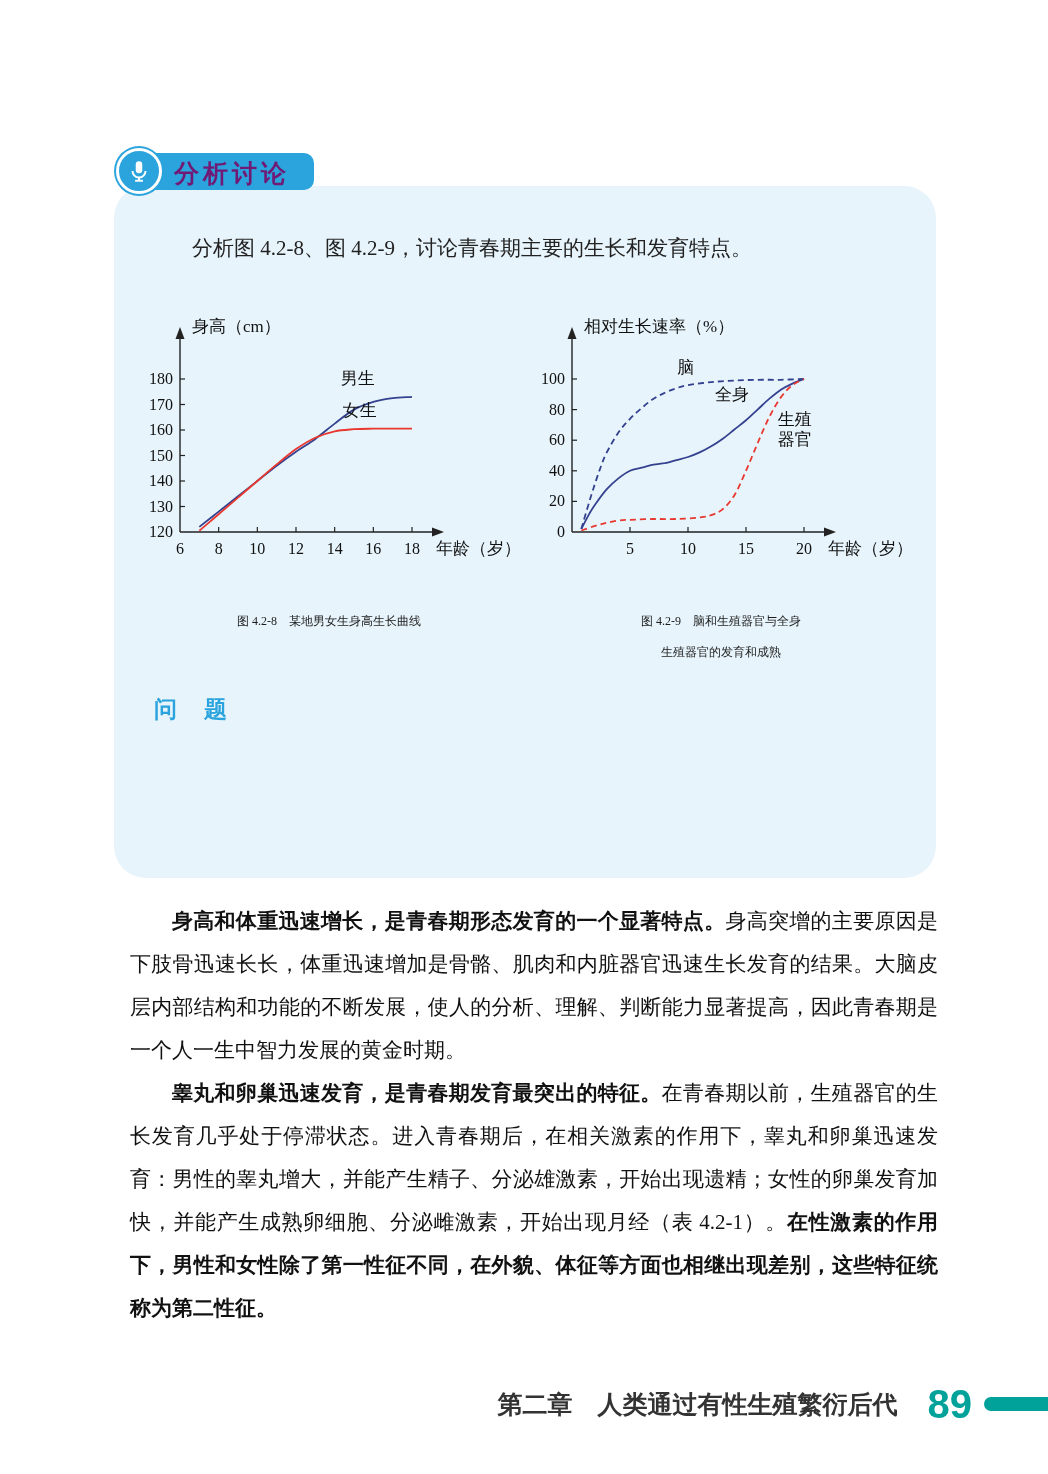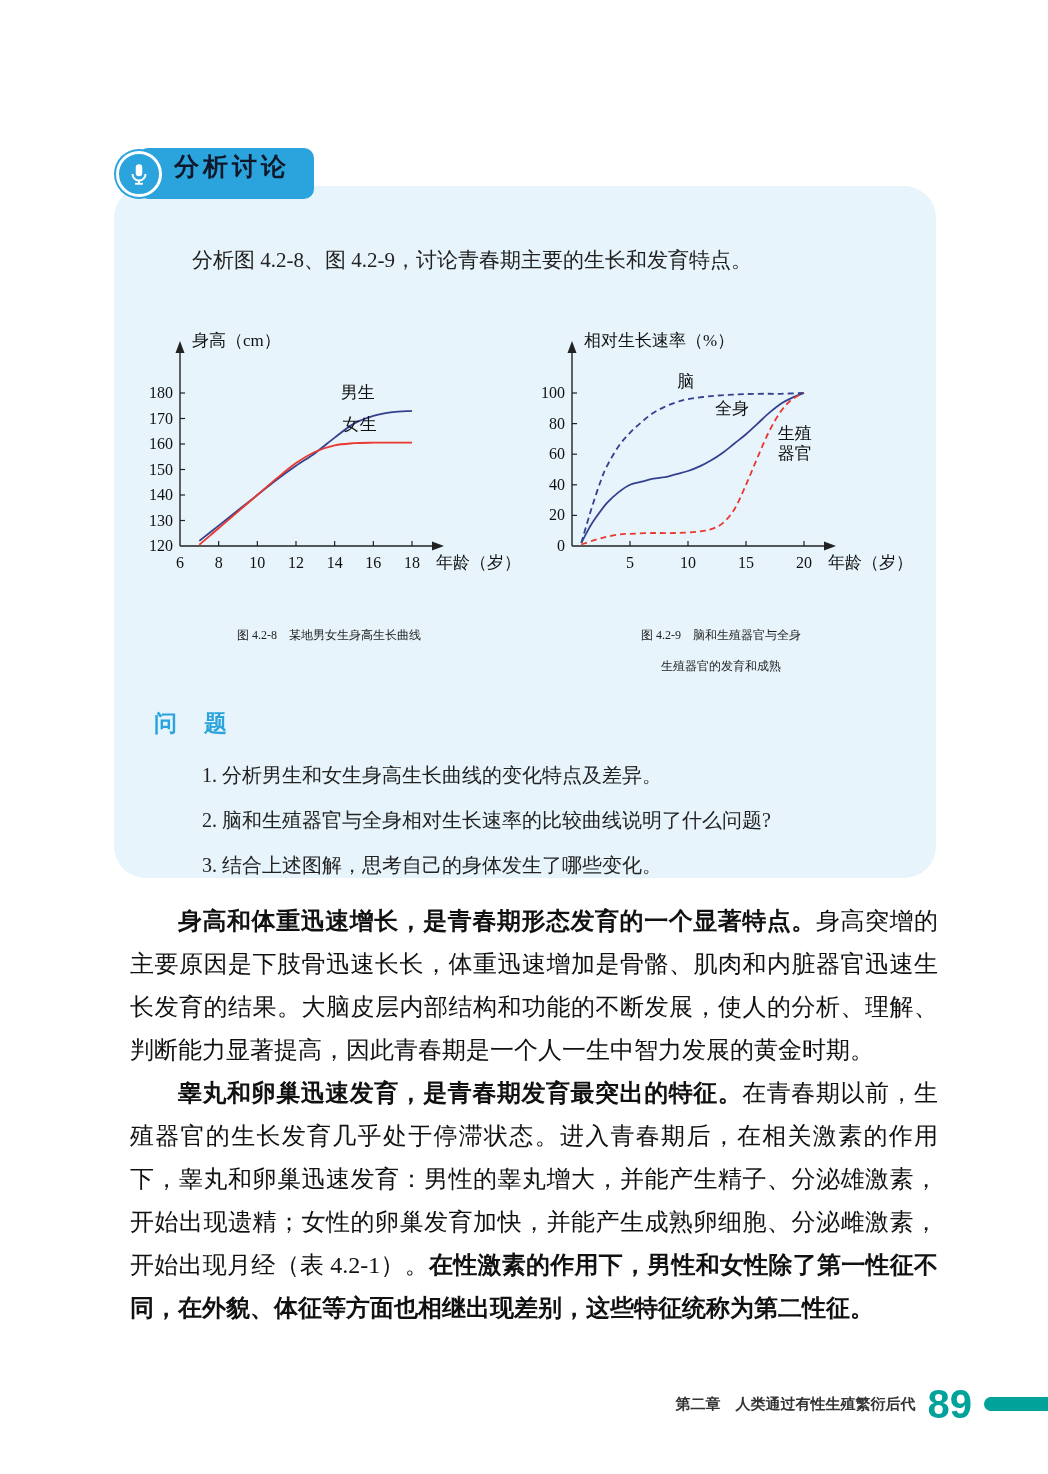--- a/index.html
+++ b/index.html
@@ -13,43 +13,43 @@
     position:absolute;left:114px;top:186px;width:822px;height:692px;
     background:#e7f4fb;border-radius:32px;padding:46px 20px 0 20px;
   }
   .badge{position:absolute;top:-38px;left:2px;display:flex;align-items:center;z-index:2}
   .badge-circle{
     width:46px;height:46px;border-radius:50%;background:#2ba4dd;border:3px solid #ffffff;
     box-shadow:0 0 0 2px #2ba4dd;display:flex;align-items:center;justify-content:center;
     margin-right:-24px;z-index:3;
   }
   .badge-pill{
-    background:#2ba4dd;color:#0f172a;font-family:Liberation Mono, monospace;font-weight:bold;
-    font-size:25px;letter-spacing:4px;padding:6px 24px 15px 36px;border-radius:10px;line-height:1.2;
+    background:#2ba4dd;color:#701a75;font-family:Liberation Serif, serif;font-weight:bold;
+    font-size:25px;letter-spacing:4px;padding:6px 24px 1px 36px;border-radius:10px;line-height:1.2;
   }
-  .intro{margin:12px 16px;font-size:21px;line-height:32px;text-indent:2em;color:#222}
+  .intro{margin:0 16px;font-size:21px;line-height:32px;text-indent:2em;color:#222}
   .charts-row{display:flex;justify-content:space-between;margin-top:10px}
   .charts-row figure{margin:0;width:390px}
   svg.linechart{display:block;font-family:"Liberation Serif",serif}
   .caption{text-align:center;font-size:12px;line-height:31px;margin-top:32px;color:#1c1c1c}
   .q-header{
     color:#2ba4dd;font-family:"Liberation Sans",sans-serif;font-weight:bold;
     font-size:23px;margin:26px 0 0 20px;letter-spacing:2px;
   }
   .questions{margin:14px 0 0 68px;font-size:20px;line-height:45px;color:#222}
   
   .body-text{
     position:absolute;left:130px;top:900px;width:808px;
-    font-size:24px;line-height:43px;text-align:justify;color:#111;
+    font-size:21px;line-height:43px;text-align:justify;color:#111;
   }
   .body-para{margin:0;text-indent:2em}
   .b{font-weight:bold}
   
   .footer{position:absolute;left:0;right:0;top:1384px;display:flex;align-items:center;justify-content:flex-end}
-  .chapter{font-family:Liberation Mono, monospace;font-weight:bold;font-size:15px;color:#333;margin-right:12px}
+  .chapter{font-family:Liberation Mono, monospace;font-weight:bold;font-size:25px;color:#333;margin-right:30px}
   .pagenum{font-family:"Liberation Sans",sans-serif;font-weight:bold;font-size:40px;color:#00a29a;margin-right:12px;line-height:1}
   .bar{width:64px;height:14px;background:#00a29a;border-radius:8px 0 0 8px}
 </style>
 </head>
 <body>
 
 <div class="page">
 
   <section class="panel">
 
@@ -148,25 +148,20 @@
           </svg>
         <figcaption class="caption">
           <span>图 4.2-9　脑和生殖器官与全身</span><br>
           <span>生殖器官的发育和成熟</span>
         </figcaption>
       </figure>
     </div>
 
     <h3 class="q-header">问　题</h3>
 
-    <div class="questions">
-      <div class="q">1. 分析男生和女生身高生长曲线的变化特点及差异。</div>
-      <div class="q">2. 脑和生殖器官与全身相对生长速率的比较曲线说明了什么问题?</div>
-      <div class="q">3. 结合上述图解，思考自己的身体发生了哪些变化。</div>
-    </div>
 
   </section>
 
   <div class="body-text">
       <p class="body-para"><span class="b">身高和体重迅速增长，是青春期形态发育的一个显著特点。</span><span>身高突增的主要原因是下肢骨迅速长长，体重迅速增加是骨骼、肌肉和内脏器官迅速生长发育的结果。大脑皮层内部结构和功能的不断发展，使人的分析、理解、判断能力显著提高，因此青春期是一个人一生中智力发展的黄金时期。</span></p>
       <p class="body-para"><span class="b">睾丸和卵巢迅速发育，是青春期发育最突出的特征。</span><span>在青春期以前，生殖器官的生长发育几乎处于停滞状态。进入青春期后，在相关激素的作用下，睾丸和卵巢迅速发育：男性的睾丸增大，并能产生精子、分泌雄激素，开始出现遗精；女性的卵巢发育加快，并能产生成熟卵细胞、分泌雌激素，开始出现月经（表 4.2-1）。</span><span class="b">在性激素的作用下，男性和女性除了第一性征不同，在外貌、体征等方面也相继出现差别，这些特征统称为第二性征。</span></p>
     </div>
 
   <footer class="footer">
     <span class="chapter">第二章　人类通过有性生殖繁衍后代</span>

